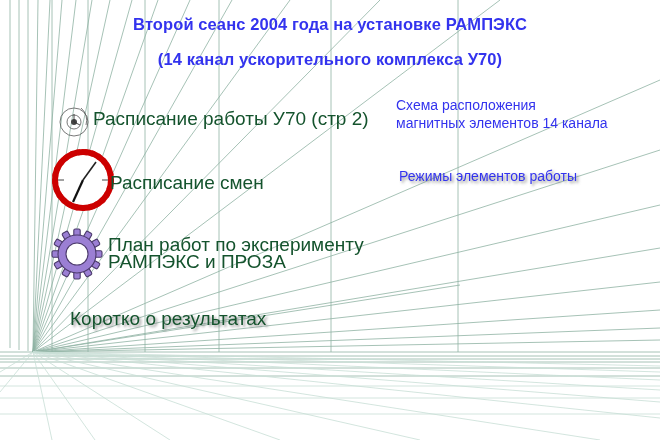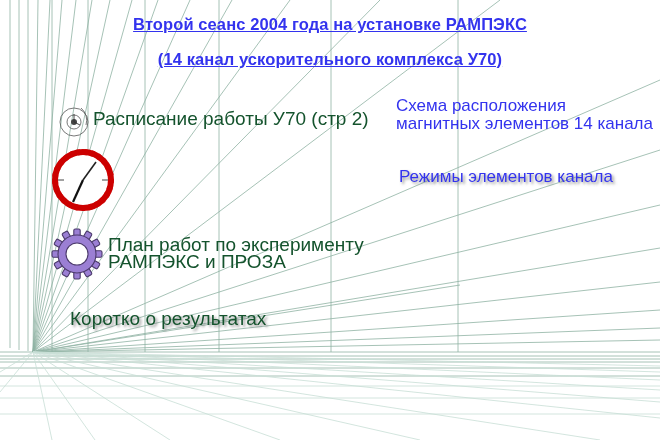--- a/index.html
+++ b/index.html
@@ -32,21 +32,20 @@
     width: 660px;
     text-align: center;
     z-index: 5;
   }
   .title-line {
     display: inline-block;
     color: #3333EE;
     font-size: 16.5px;
     font-weight: bold;
     line-height: 20px;
-    text-decoration: underline;
     letter-spacing: 0.1px;
     white-space: nowrap;
   }
   #title-line-2 { margin-top: 15px; }
 
   
   .menu-entry {
     position: absolute;
     z-index: 6;
     display: flex;
@@ -65,21 +64,21 @@
   
   .icon-box {
     position: absolute;
     z-index: 6;
   }
 
   
   .right-text {
     position: absolute;
     color: #3333EE;
-    font-size: 17px;
+    font-size: 14px;
     line-height: 17.5px;
     white-space: pre-line;
     z-index: 6;
   }
   .right-text.shadowed {
     text-shadow: 2px 2px 3px rgba(110,110,110,0.75);
   }
 </style>
 </head>
 <body>
@@ -174,20 +173,23 @@
 
   <div class="icon-box" style="left:47px; top:144px; width:72px; height:72px;">
     <svg viewBox="0 0 72 72" width="72" height="72" xmlns="http://www.w3.org/2000/svg">
       <circle cx="36" cy="36" r="28" fill="#FFFFFF" stroke="#CC0000" stroke-width="6"></circle>
       <circle cx="36" cy="36" r="28" fill="none" stroke="#CC0000" stroke-width="6" stroke-dasharray="3 4" opacity="0.85"></circle>
       <line x1="11" y1="36" x2="17" y2="36" stroke="#444444" stroke-width="1"></line>
       <line x1="55" y1="36" x2="61" y2="36" stroke="#444444" stroke-width="1"></line>
       <line x1="36" y1="36" x2="49" y2="18" stroke="#222222" stroke-width="1.6"></line>
       <line x1="36" y1="36" x2="26" y2="58" stroke="#111111" stroke-width="2.2"></line>
     </svg>
+  </div>
+  <div class="menu-entry" style="left:110px; top:174px;">
+    <span class="menu-label">Расписание смен</span>
   </div>
 
   <div class="icon-box" style="left:50px; top:228px; width:54px; height:52px;">
     <svg viewBox="0 0 54 52" width="54" height="52" xmlns="http://www.w3.org/2000/svg">
       <g transform="translate(27,26)" fill="#9B7FD4" stroke="#4B3A6B" stroke-width="1.1">
         <g>
           <rect x="-3.2" y="-25" width="6.4" height="10" rx="1.4" transform="rotate(0)"></rect>
           <rect x="-3.2" y="-25" width="6.4" height="10" rx="1.4" transform="rotate(30)"></rect>
           <rect x="-3.2" y="-25" width="6.4" height="10" rx="1.4" transform="rotate(60)"></rect>
           <rect x="-3.2" y="-25" width="6.4" height="10" rx="1.4" transform="rotate(90)"></rect>
@@ -210,15 +212,15 @@
   </div>
 
   <div class="menu-entry" style="left:108px; top:236px;">
     <span class="menu-label">План работ по эксперименту
 РАМПЭКС и ПРОЗА</span>
   </div>
 
   <div class="right-text" style="left:396px; top:97px;">Схема расположения
 магнитных элементов 14 канала</div>
 
-  <div class="right-text shadowed" style="left:399px; top:168px;">Режимы элементов канала</div>
+  <div class="right-text shadowed" style="left:399px; top:168px;">Режимы элементов работы</div>
 
 </div>
 
 </body></html>

